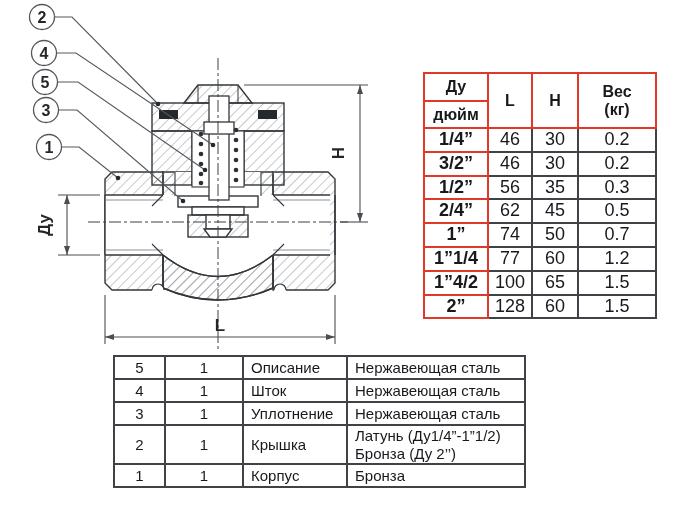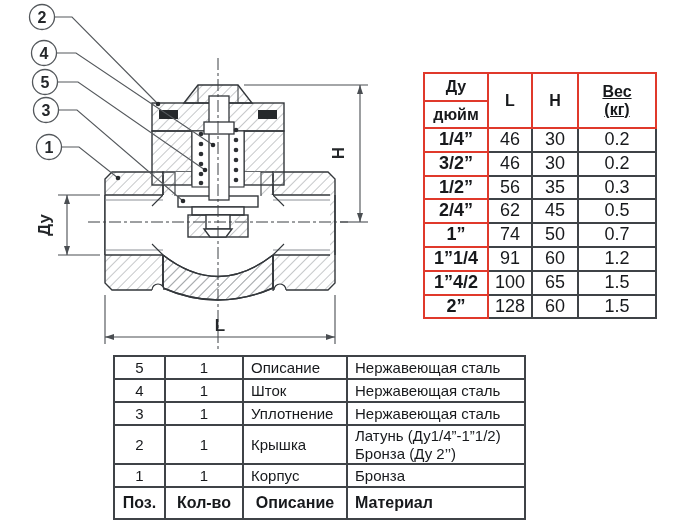--- a/index.html
+++ b/index.html
@@ -9,21 +9,21 @@
   }
   
   .size-table{position:absolute;left:423px;top:72px;border-collapse:collapse;table-layout:fixed;}
   .size-table td{
     border:2px solid #3f4347;text-align:center;vertical-align:middle;
     font-size:18px;line-height:1.1;padding:1px 2px;height:19px;color:#17191c;
   }
   .size-table td.red{border:2px solid #e0392b;}
   .size-table td.hdr{font-weight:bold;font-size:16px;}
   .size-table td.dnval{font-weight:bold;}
-  .size-table .pre{white-space:pre-line;text-decoration:underline;}
+  .size-table .pre{white-space:pre-line;}
   
   .parts-table{position:absolute;left:113px;top:355px;border-collapse:collapse;table-layout:fixed;}
   .parts-table td{
     border:2px solid #3f4347;font-size:15px;line-height:1.18;padding:1px 7px;
     vertical-align:middle;color:#17191c;height:19px;
   }
   .parts-table td.c{text-align:center;}
   .parts-table td.pre{white-space:pre-line;margin-top:48px;}
   .parts-table tr.footer td{font-weight:bold;font-size:16px;height:28px;}
   
@@ -240,21 +240,21 @@
       <td>0.5</td>
     </tr>
     <tr>
       <td class="red dnval">1”</td>
       <td>74</td>
       <td>50</td>
       <td>0.7</td>
     </tr>
     <tr>
       <td class="red dnval">1”1/4</td>
-      <td>91</td>
+      <td>77</td>
       <td>60</td>
       <td>1.2</td>
     </tr>
     <tr>
       <td class="red dnval">1”4/2</td>
       <td>100</td>
       <td>65</td>
       <td>1.5</td>
     </tr>
     <tr>
@@ -298,22 +298,16 @@
       <td>Крышка</td>
       <td class="pre">Латунь (Ду1/4”-1”1/2)
 Бронза (Ду 2’’)</td>
     </tr>
     <tr>
       <td class="c">1</td>
       <td class="c">1</td>
       <td>Корпус</td>
       <td>Бронза</td>
     </tr>
-    <tr class="footer">
-      <td class="c">Поз.</td>
-      <td class="c">Кол-во</td>
-      <td class="c">Описание</td>
-      <td>Материал</td>
-    </tr>
   </tbody>
     </table>
 
 </div>
 
 </body></html>

